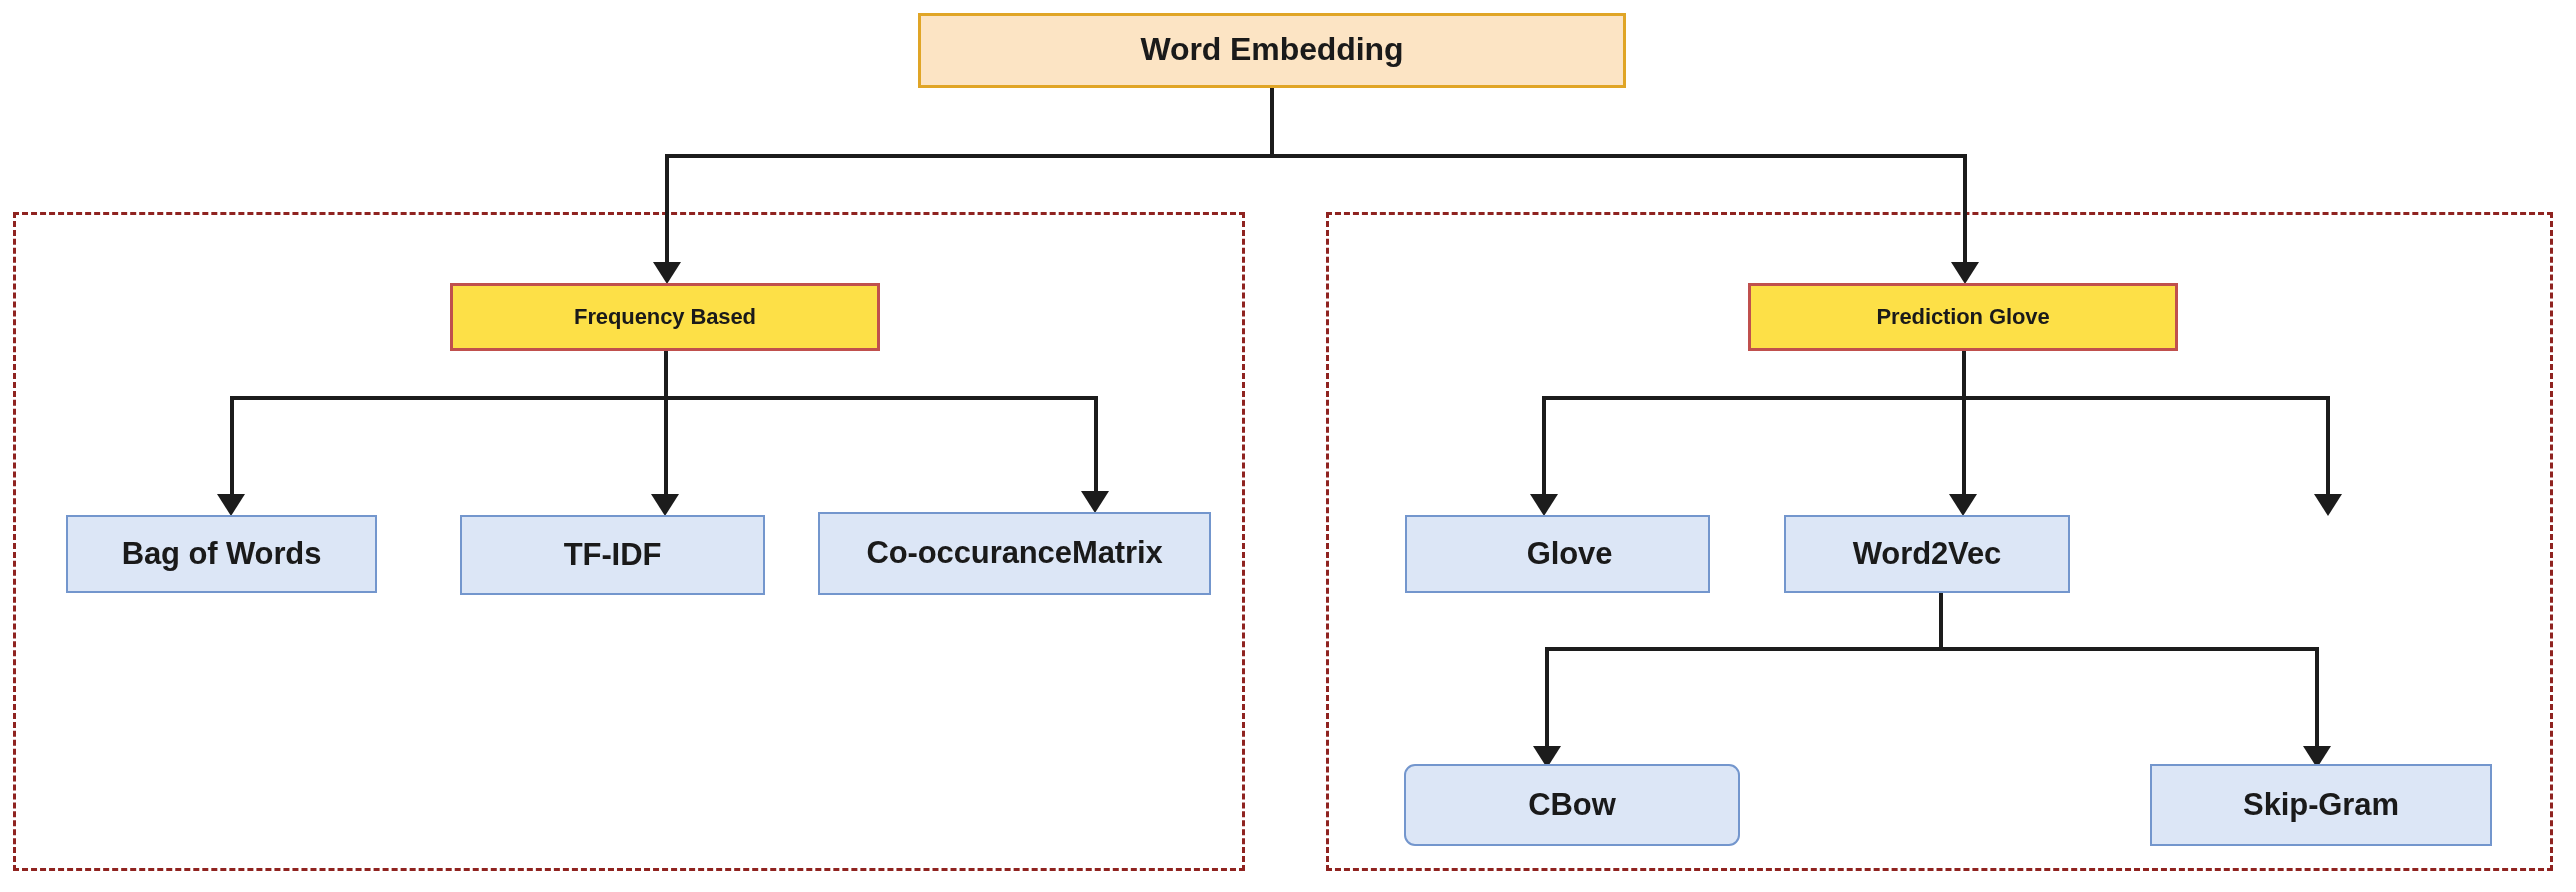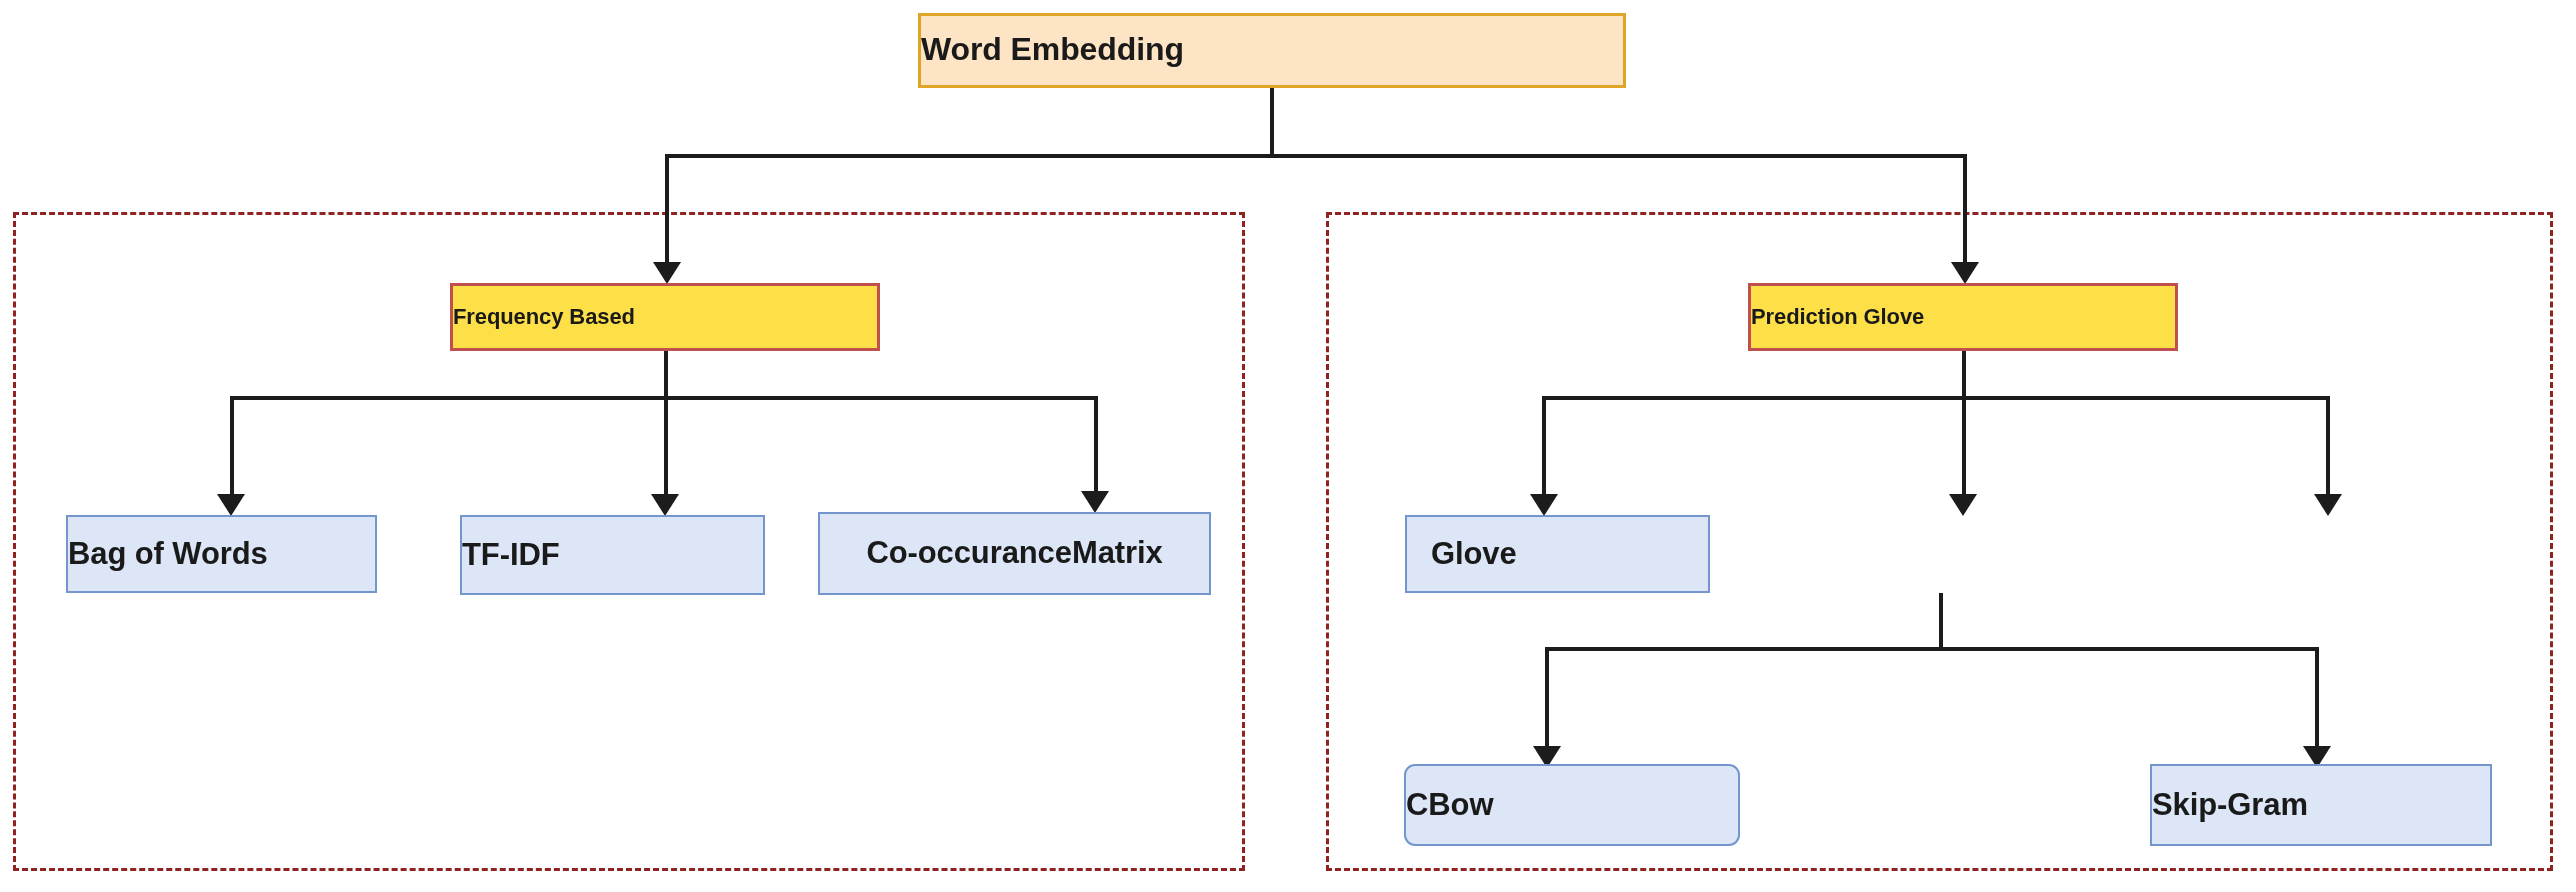--- a/index.html
+++ b/index.html
@@ -24,21 +24,21 @@
     border: 3.5px dashed #8f2320;
     box-sizing: border-box;
     background: transparent;
   }
   
   .node {
     position: absolute;
     box-sizing: border-box;
     display: flex;
     align-items: center;
-    justify-content: flex-start;
+    justify-content: center;
     text-align: center;
     line-height: 1.12;
     color: #1a1a1a;
     font-weight: bold;
     letter-spacing: -0.1px;
     z-index: 5;
   }
   .node-root {
     background: #fce4c4;
     border: 3.5px solid #e0a526;
@@ -136,20 +136,23 @@
   <div class="conn conn-v" style="left:1962px; top:396px; width:3.5px; height:103px;"></div>
   <div class="arrow-head" style="left:1949px; top:494px;"></div>
 
   <div class="conn conn-v" style="left:2326px; top:396px; width:3.5px; height:103px;"></div>
   <div class="arrow-head" style="left:2314px; top:494px;"></div>
 
   <div class="node node-leaf" style="left:1405px; top:515px; width:305px; height:78px;padding-left:24px;">
     <span>Glove</span>
   </div>
 
+  <div class="node node-leaf" style="left:1784px; top:515px; width:286px; height:78px;">
+    <span>Word2Vec</span>
+  </div>
 
 
   <div class="conn conn-v" style="left:1939px; top:593px; width:3.5px; height:57px;"></div>
   <div class="conn conn-h" style="left:1547px; top:647px; width:772px; height:4.2px;"></div>
 
   <div class="conn conn-v" style="left:1545px; top:647px; width:3.5px; height:103px;"></div>
   <div class="arrow-head" style="left:1533px; top:746px;"></div>
 
   <div class="conn conn-v" style="left:2315px; top:647px; width:3.5px; height:103px;"></div>
   <div class="arrow-head" style="left:2303px; top:746px;"></div>

